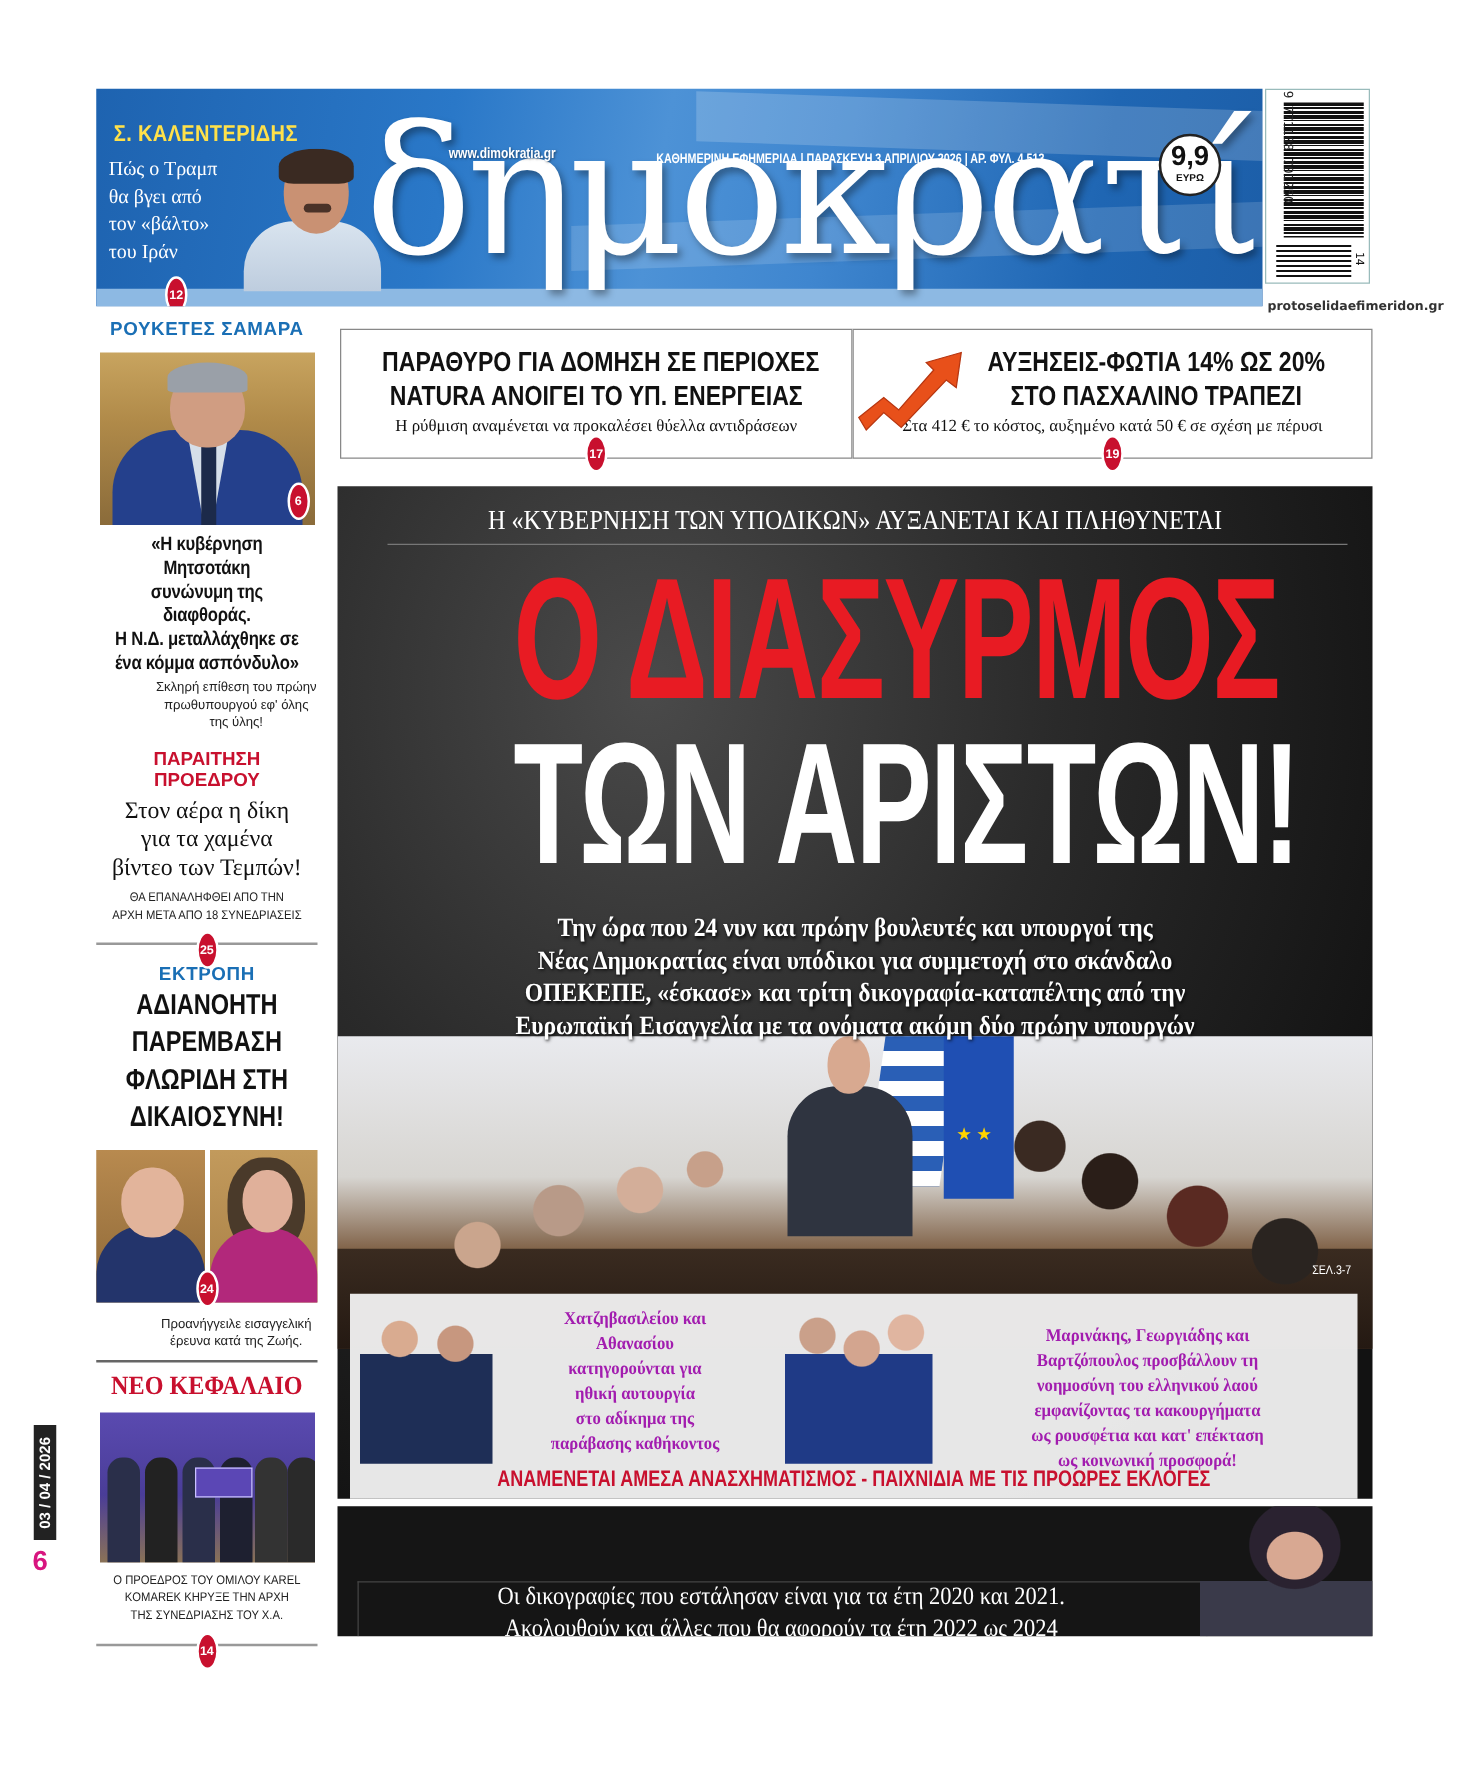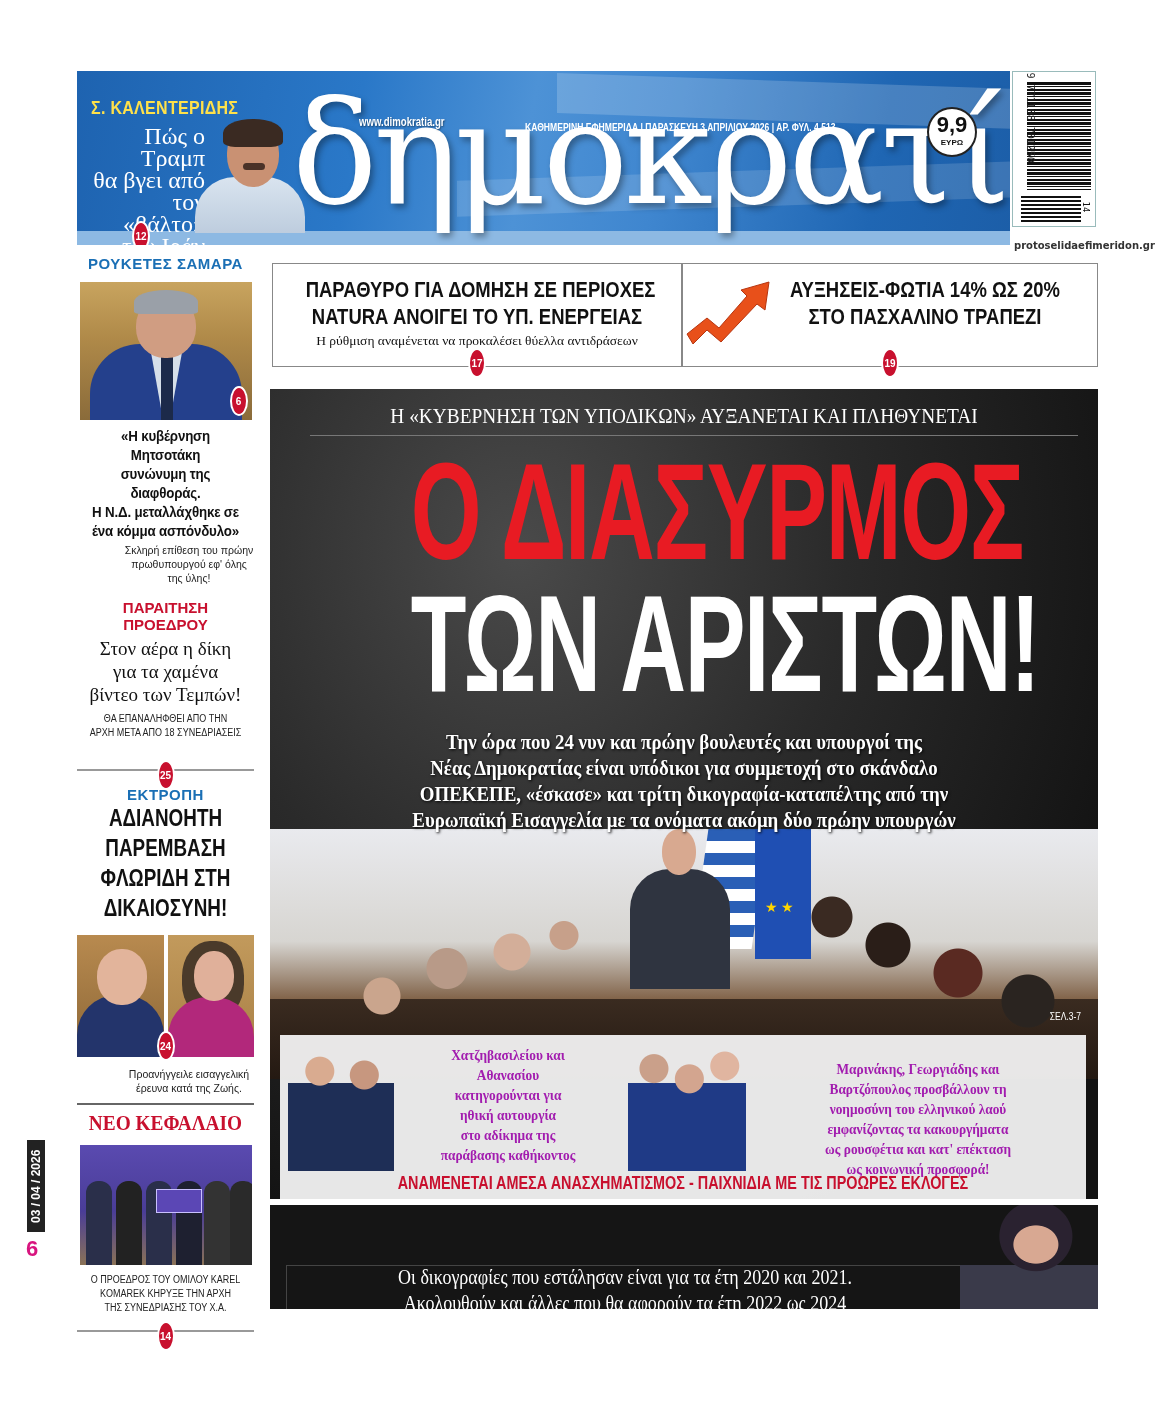--- a/index.html
+++ b/index.html
@@ -13,22 +13,22 @@
     overflow: hidden;
   }
   .masthead .flagband1 { position:absolute; left:480px; top:10px; width:460px; height:40px; background: rgba(255,255,255,0.18); transform: skewY(2deg); }
   .masthead .flagband2 { position:absolute; left:380px; top:100px; width:560px; height:36px; background: rgba(255,255,255,0.14); transform: skewY(-2deg); }
   .masthead .bottom-strip { position:absolute; left:0; bottom:0; width:100%; height:14px; background:#8db9e3; }
   .columnist-name {
     position:absolute; left:14px; top:28px; font-family:"Liberation Sans", sans-serif; font-weight:bold;
     font-size:16px; color:#ffe14a; letter-spacing:0.3px; transform: scaleY(1.15);
   }
   .columnist-text {
-    position:absolute; left:10px; top:54px; width:118px; text-align:right; color:#fff;
-    font-size:24px; line-height:22px;
+    position:absolute; left:10px; top:54px; width:118px; text-align:left; color:#fff;
+    font-size:16px; line-height:22px;
   }
   .columnist-photo {
     position:absolute; left:110px; top:48px; width:118px; height:114px; overflow:hidden;
   }
   .columnist-photo .shirt { position:absolute; left:8px; top:58px; width:110px; height:70px; background:linear-gradient(#d9e4ef,#b7c7da); border-radius:40px 40px 0 0; }
   .columnist-photo .head { position:absolute; left:40px; top:6px; width:52px; height:62px; background:#c99173; border-radius:45% 45% 50% 50%; }
   .columnist-photo .hair { position:absolute; left:36px; top:0px; width:60px; height:28px; background:#3a2a22; border-radius:50% 50% 20% 20%; }
   .columnist-photo .mustache { position:absolute; left:56px; top:44px; width:22px; height:7px; background:#4a3228; border-radius:4px; }
   .page-badge {
     display:inline-flex; align-items:center; justify-content:center;
@@ -94,21 +94,21 @@
   .badge-right { position:absolute; right:4px; bottom:4px; }
   .quote-headline {
     font-family:"Liberation Sans", sans-serif; font-weight:bold; font-size:15.5px; line-height:19px; text-align:center;
     margin-top:6px; transform: scaleX(0.86); color:#111; letter-spacing:-0.2px;
   }
   .small-sans {
     font-family:"Liberation Sans", sans-serif; font-size:10.5px; line-height:14px; text-align:center; color:#222; margin-top:3px;margin-left:47px;
   }
   .serif-head { font-family:"Liberation Serif", serif; font-size:19px; line-height:23px; text-align:center; color:#111; }
   .caps-small { font-family:"Liberation Sans", sans-serif; font-size:10px; line-height:14px; text-align:center; color:#222; transform: scaleX(0.9); }
-  .rule-badge { position:relative; height:20px; margin-top:20px; }
+  .rule-badge { position:relative; height:20px; margin-top:5px; }
   .rule-badge::before { content:""; position:absolute; left:0; right:0; top:9px; height:2px; background:#999; }
   .rule-badge .page-badge { position:absolute; left:50%; top:0; transform:translateX(-50%); }
   .big-condensed {
     font-family:"Liberation Sans", sans-serif; font-weight:bold; font-size:23px; line-height:30px; text-align:center;
     transform: scaleX(0.82); color:#111;
   }
   .pair-photos { display:flex; gap:4px; margin-top:12px; height:122px; position:relative; }
   .pair-photos .p1 { flex:1; background: linear-gradient(#b88a4f,#8c6737); position:relative; overflow:hidden; }
   .pair-photos .p2 { flex:1; background: linear-gradient(#c29a5c,#a87f45); position:relative; overflow:hidden; }
   .pair-photos .p1 .body { position:absolute; left:0; top:60px; width:100%; height:70px; background:#23346b; border-radius:40px 40px 0 0; }
@@ -364,20 +364,21 @@
 </div>
 
 <div class="teaser teaser-2">
   <svg class="arrow-icon" viewBox="0 0 92 68">
     <polygon points="2,56 22,40 34,50 62,18 56,12 84,4 80,32 72,26 36,64 22,52 8,66" fill="#e8501a" stroke="#b63510" stroke-width="1"></polygon>
   </svg>
   <div class="hl">
     <div>ΑΥΞΗΣΕΙΣ-ΦΩΤΙΑ 14% ΩΣ 20%</div>
     <div>ΣΤΟ ΠΑΣΧΑΛΙΝΟ ΤΡΑΠΕΖΙ</div>
   </div>
+  <div class="sub">Στα 412 € το κόστος, αυξημένο κατά 50 € σε σχέση με πέρυσι</div>
   <span class="page-badge">19</span>
 </div>
 
 <div class="main-panel">
   <div class="overline">Η «ΚΥΒΕΡΝΗΣΗ ΤΩΝ ΥΠΟΔΙΚΩΝ» ΑΥΞΑΝΕΤΑΙ ΚΑΙ ΠΛΗΘΥΝΕΤΑΙ</div>
   <div class="overline-rule"></div>
   <div class="main-hl1">Ο ΔΙΑΣΥΡΜΟΣ</div>
   <div class="main-hl2">ΤΩΝ ΑΡΙΣΤΩΝ!</div>
 
   <div class="cabinet-photo">

